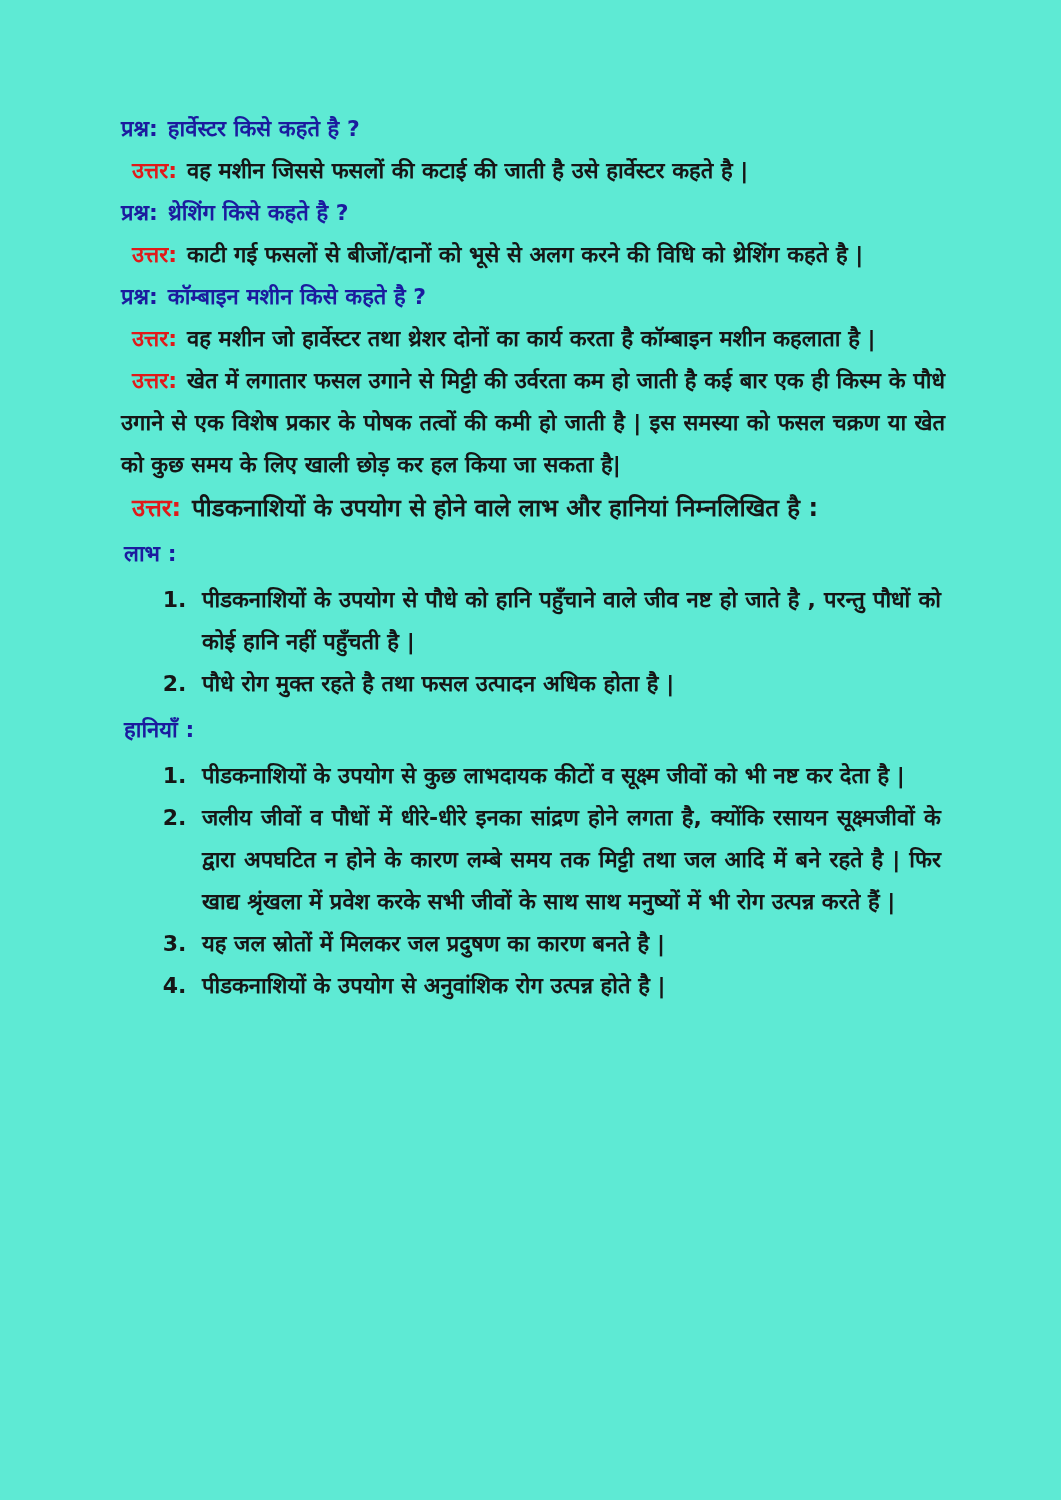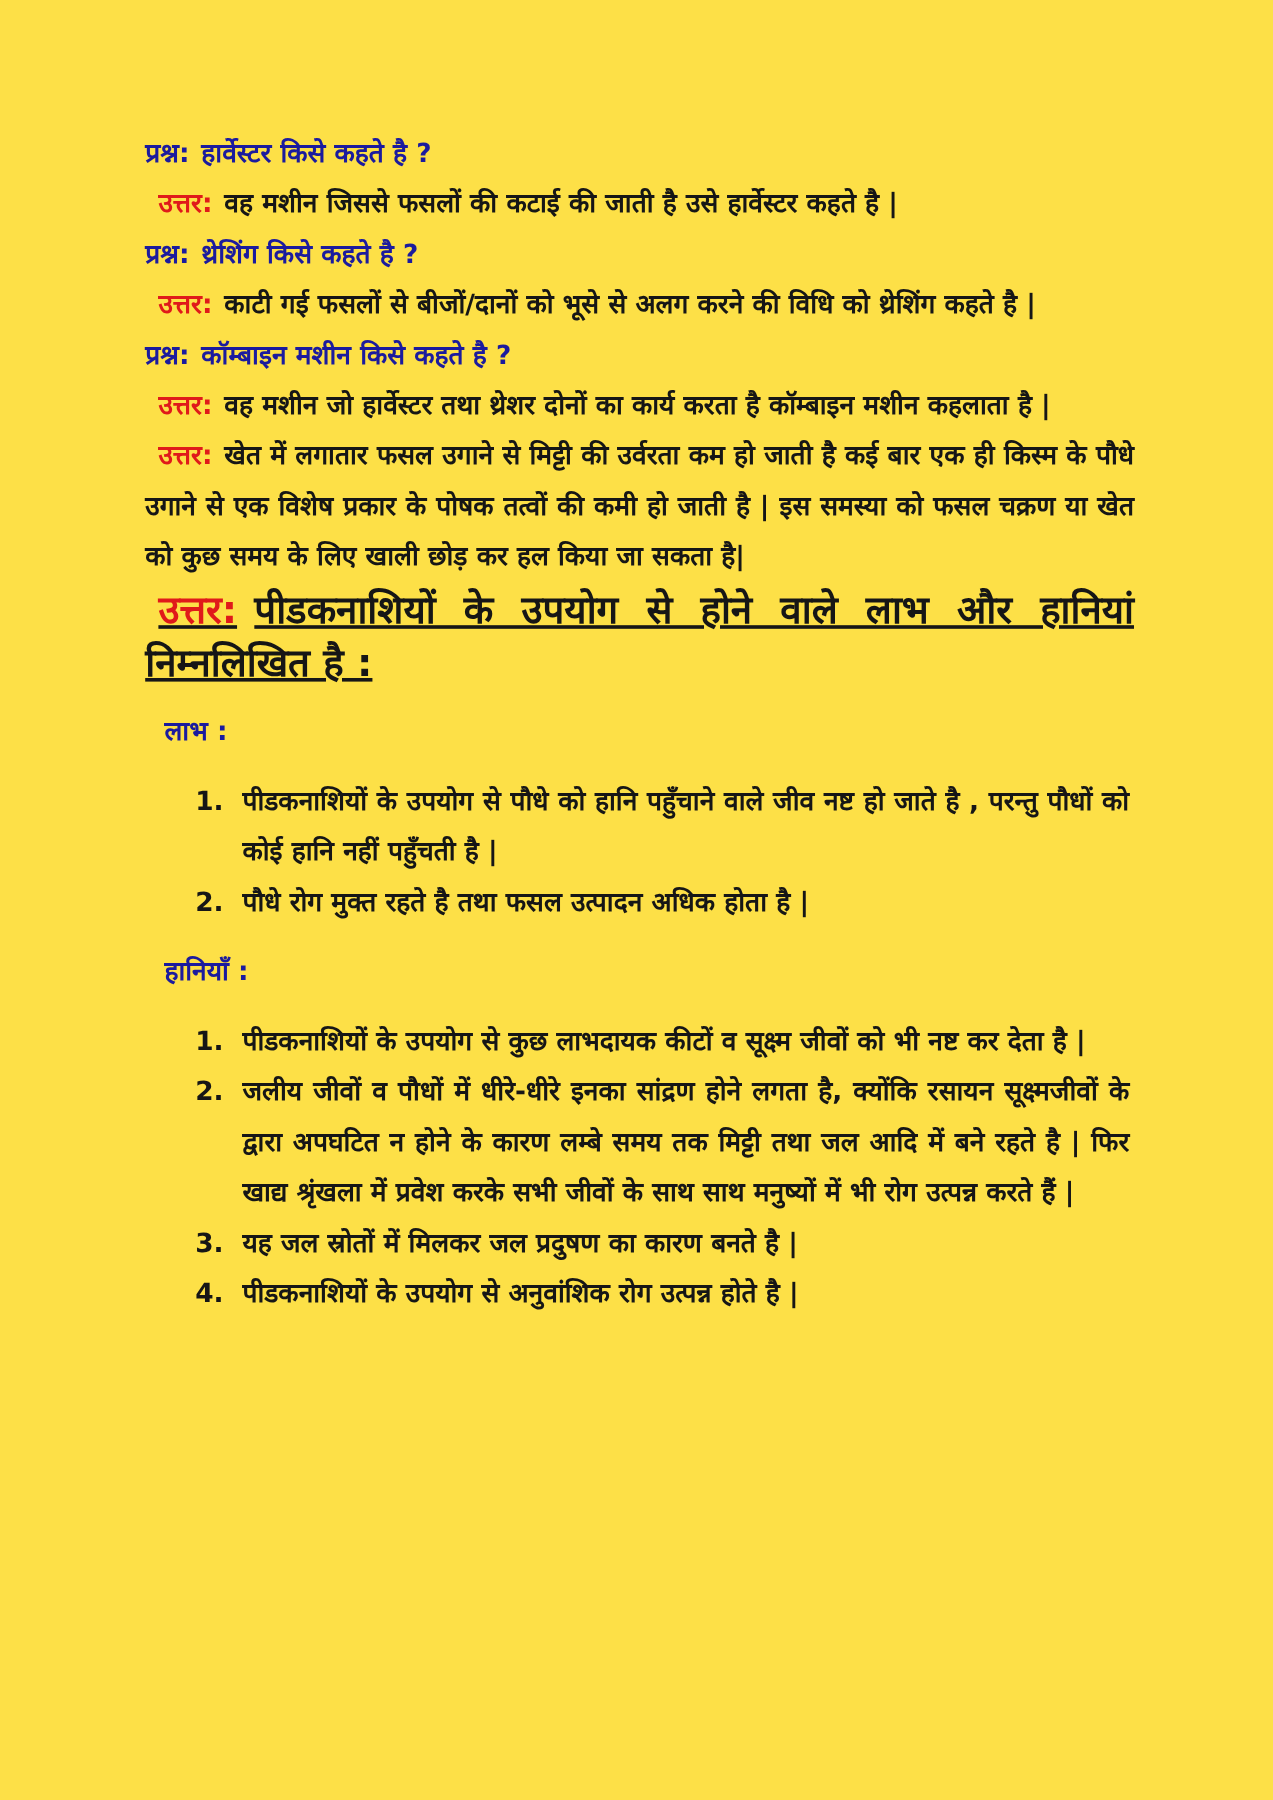--- a/index.html
+++ b/index.html
@@ -5,36 +5,36 @@
   html, body {
     margin: 0;
     padding: 0;
     background: #ffffff;
   }
   .page {
     position: relative;
     width: 1061px;
     height: 1500px;
     box-sizing: border-box;
-    background: #fde047;
+    background: #5eead4;
     padding: 108px 116px 0 121px;
     font-family: "DejaVu Sans", sans-serif;
     font-weight: bold;
     font-size: 22px;
     line-height: 42px;
     color: #161616;
     overflow: hidden;
   }
   .line { margin: 0; text-align: justify; }
   .q-line { color: #1b1b9e; }
   .q-label { margin-right: 0.45em; }
   .a-label { color: #e01a1a; margin-right: 0.45em; margin-left: 11px; }
   .a-text { color: #161616; }
-  .a-big { font-size: 32px; line-height: 44px; text-decoration: underline; }
-  .sec-heading { margin: 16px; color: #1b1b9e; text-align: left; }
+  .a-big { font-size: 24px; line-height: 44px; }
+  .sec-heading { margin: 3px; color: #1b1b9e; text-align: left; }
   ol.num-list {
     margin: 4px;
     padding: 0 0 0 69px;
     list-style: decimal outside;
   }
   ol.num-list li {
     margin: 0;
     padding-left: 8px;
     text-align: justify;
   }

